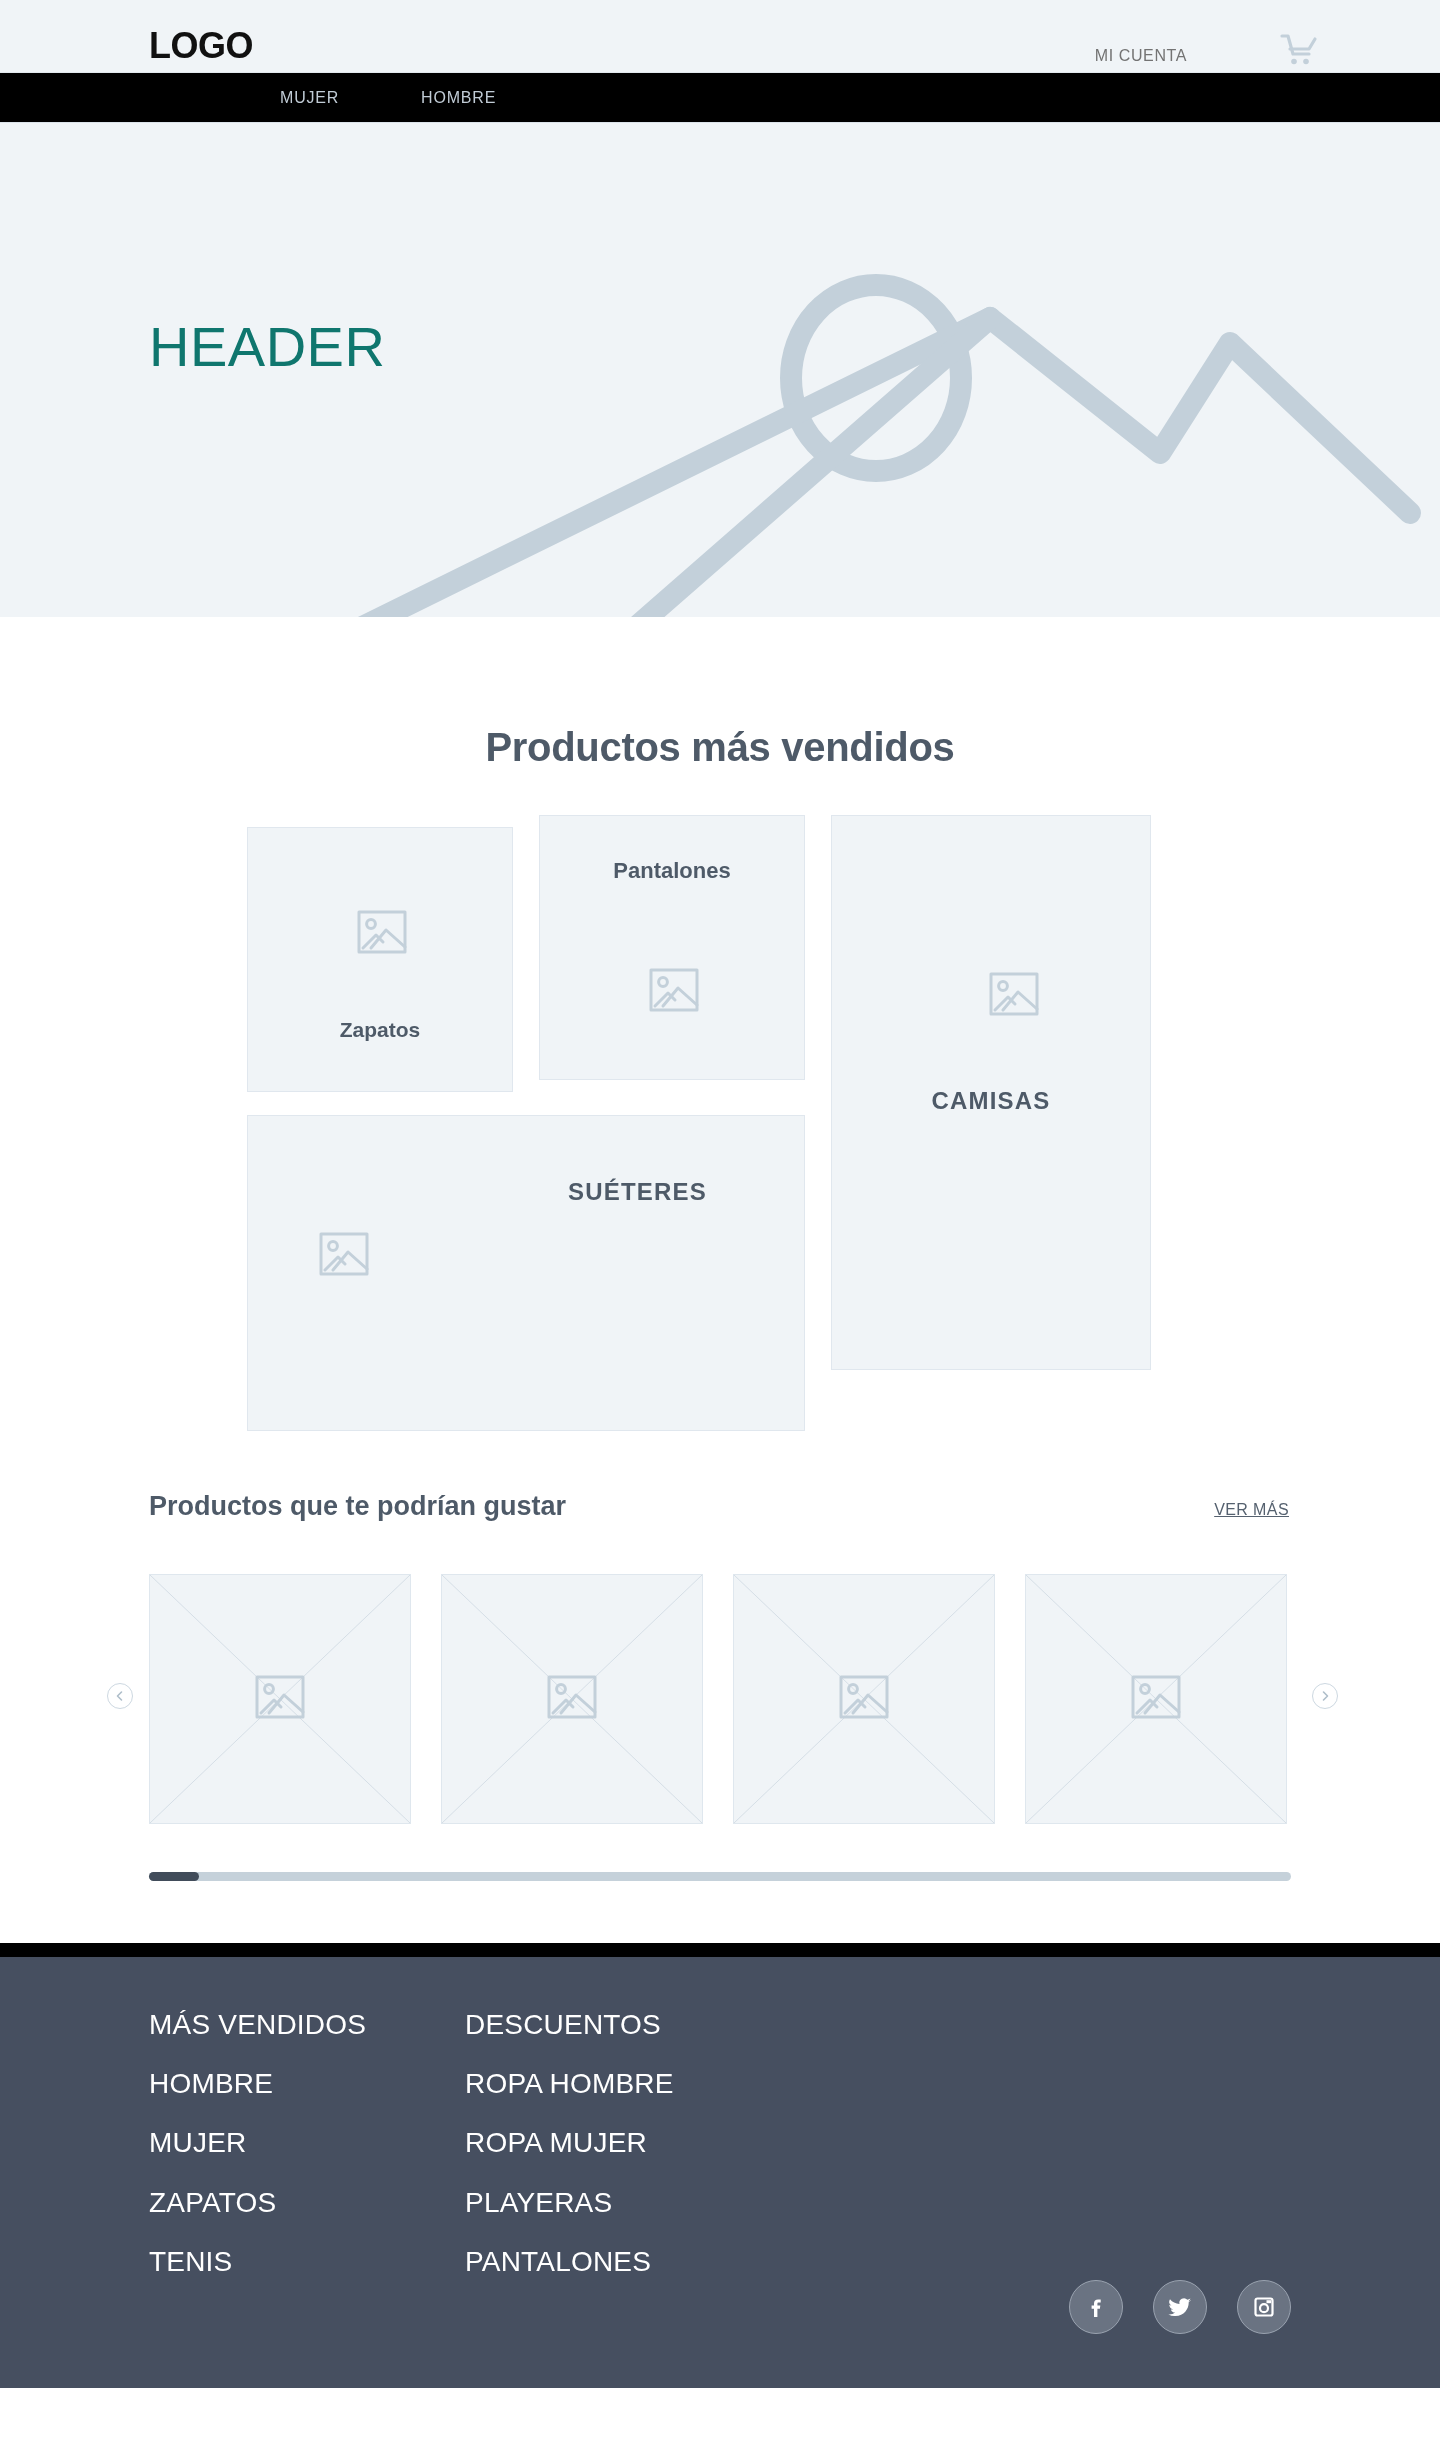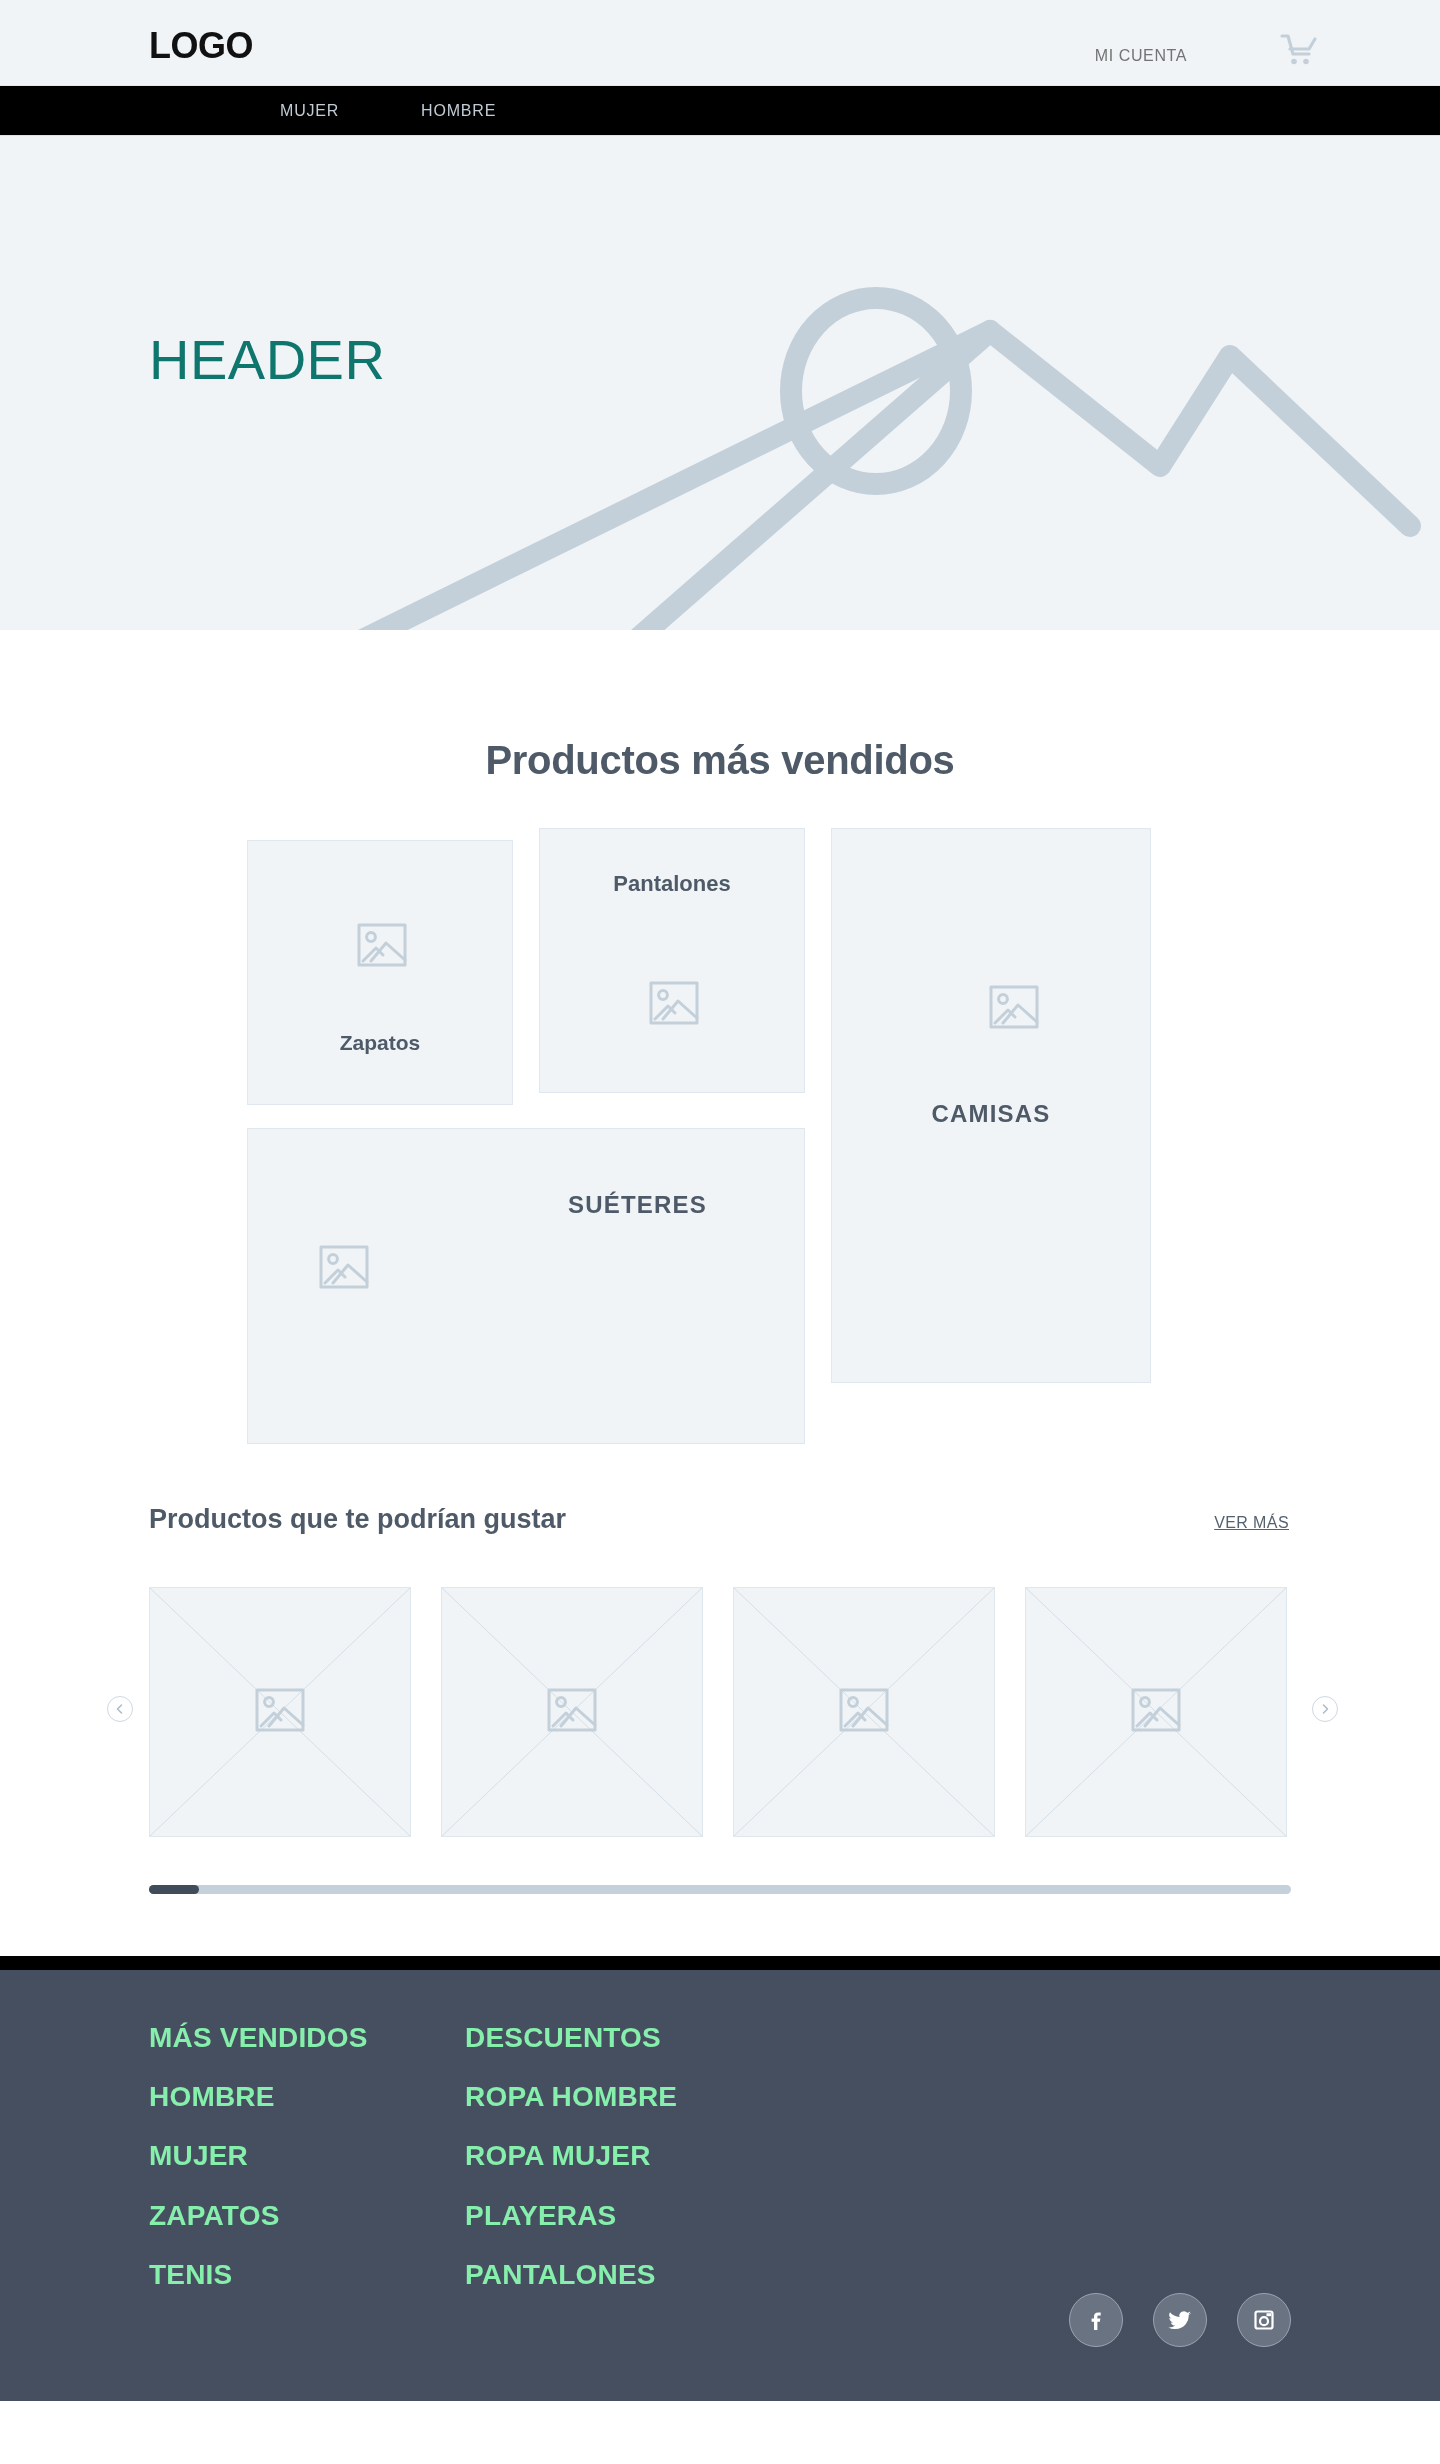--- a/index.html
+++ b/index.html
@@ -5,21 +5,21 @@
   * { box-sizing: border-box; margin: 0; padding: 0; }
   html, body {
     width: 1440px;
     background: #ffffff;
     font-family: "Liberation Sans", sans-serif;
   }
   body { width: 1440px; height: 2464px; overflow: hidden; position: relative; }
 
   
   .topbar {
-    height: 86px;
+    height: 73px;
     background: #f0f4f7;
     border-bottom: 1px solid #e2e8ed;
     display: flex;
     align-items: center;
     position: relative;
   }
   .logo {
     position: absolute;
     left: 149px;
     top: 28px;
@@ -223,26 +223,26 @@
     position: absolute;
     left: 149px;
     top: 52px;
     display: flex;
   }
   .footer-col { margin-right: 0; }
   .footer-col:nth-child(1) { width: 316px; }
   .footer-col:nth-child(2) { width: 310px; }
   .footer-col a {
     display: block;
-    color: #86efac;
+    color: #ffffff;
     font-size: 28px;
     letter-spacing: 0.2px;
     text-decoration: none;
     margin-bottom: 27px;
-    font-weight: 700;
+    font-weight: 400;
     line-height: 1.15;
   }
   .socials {
     position: absolute;
     right: 149px;
     bottom: 54px;
     display: flex;
     gap: 30px;
   }
   .social {

